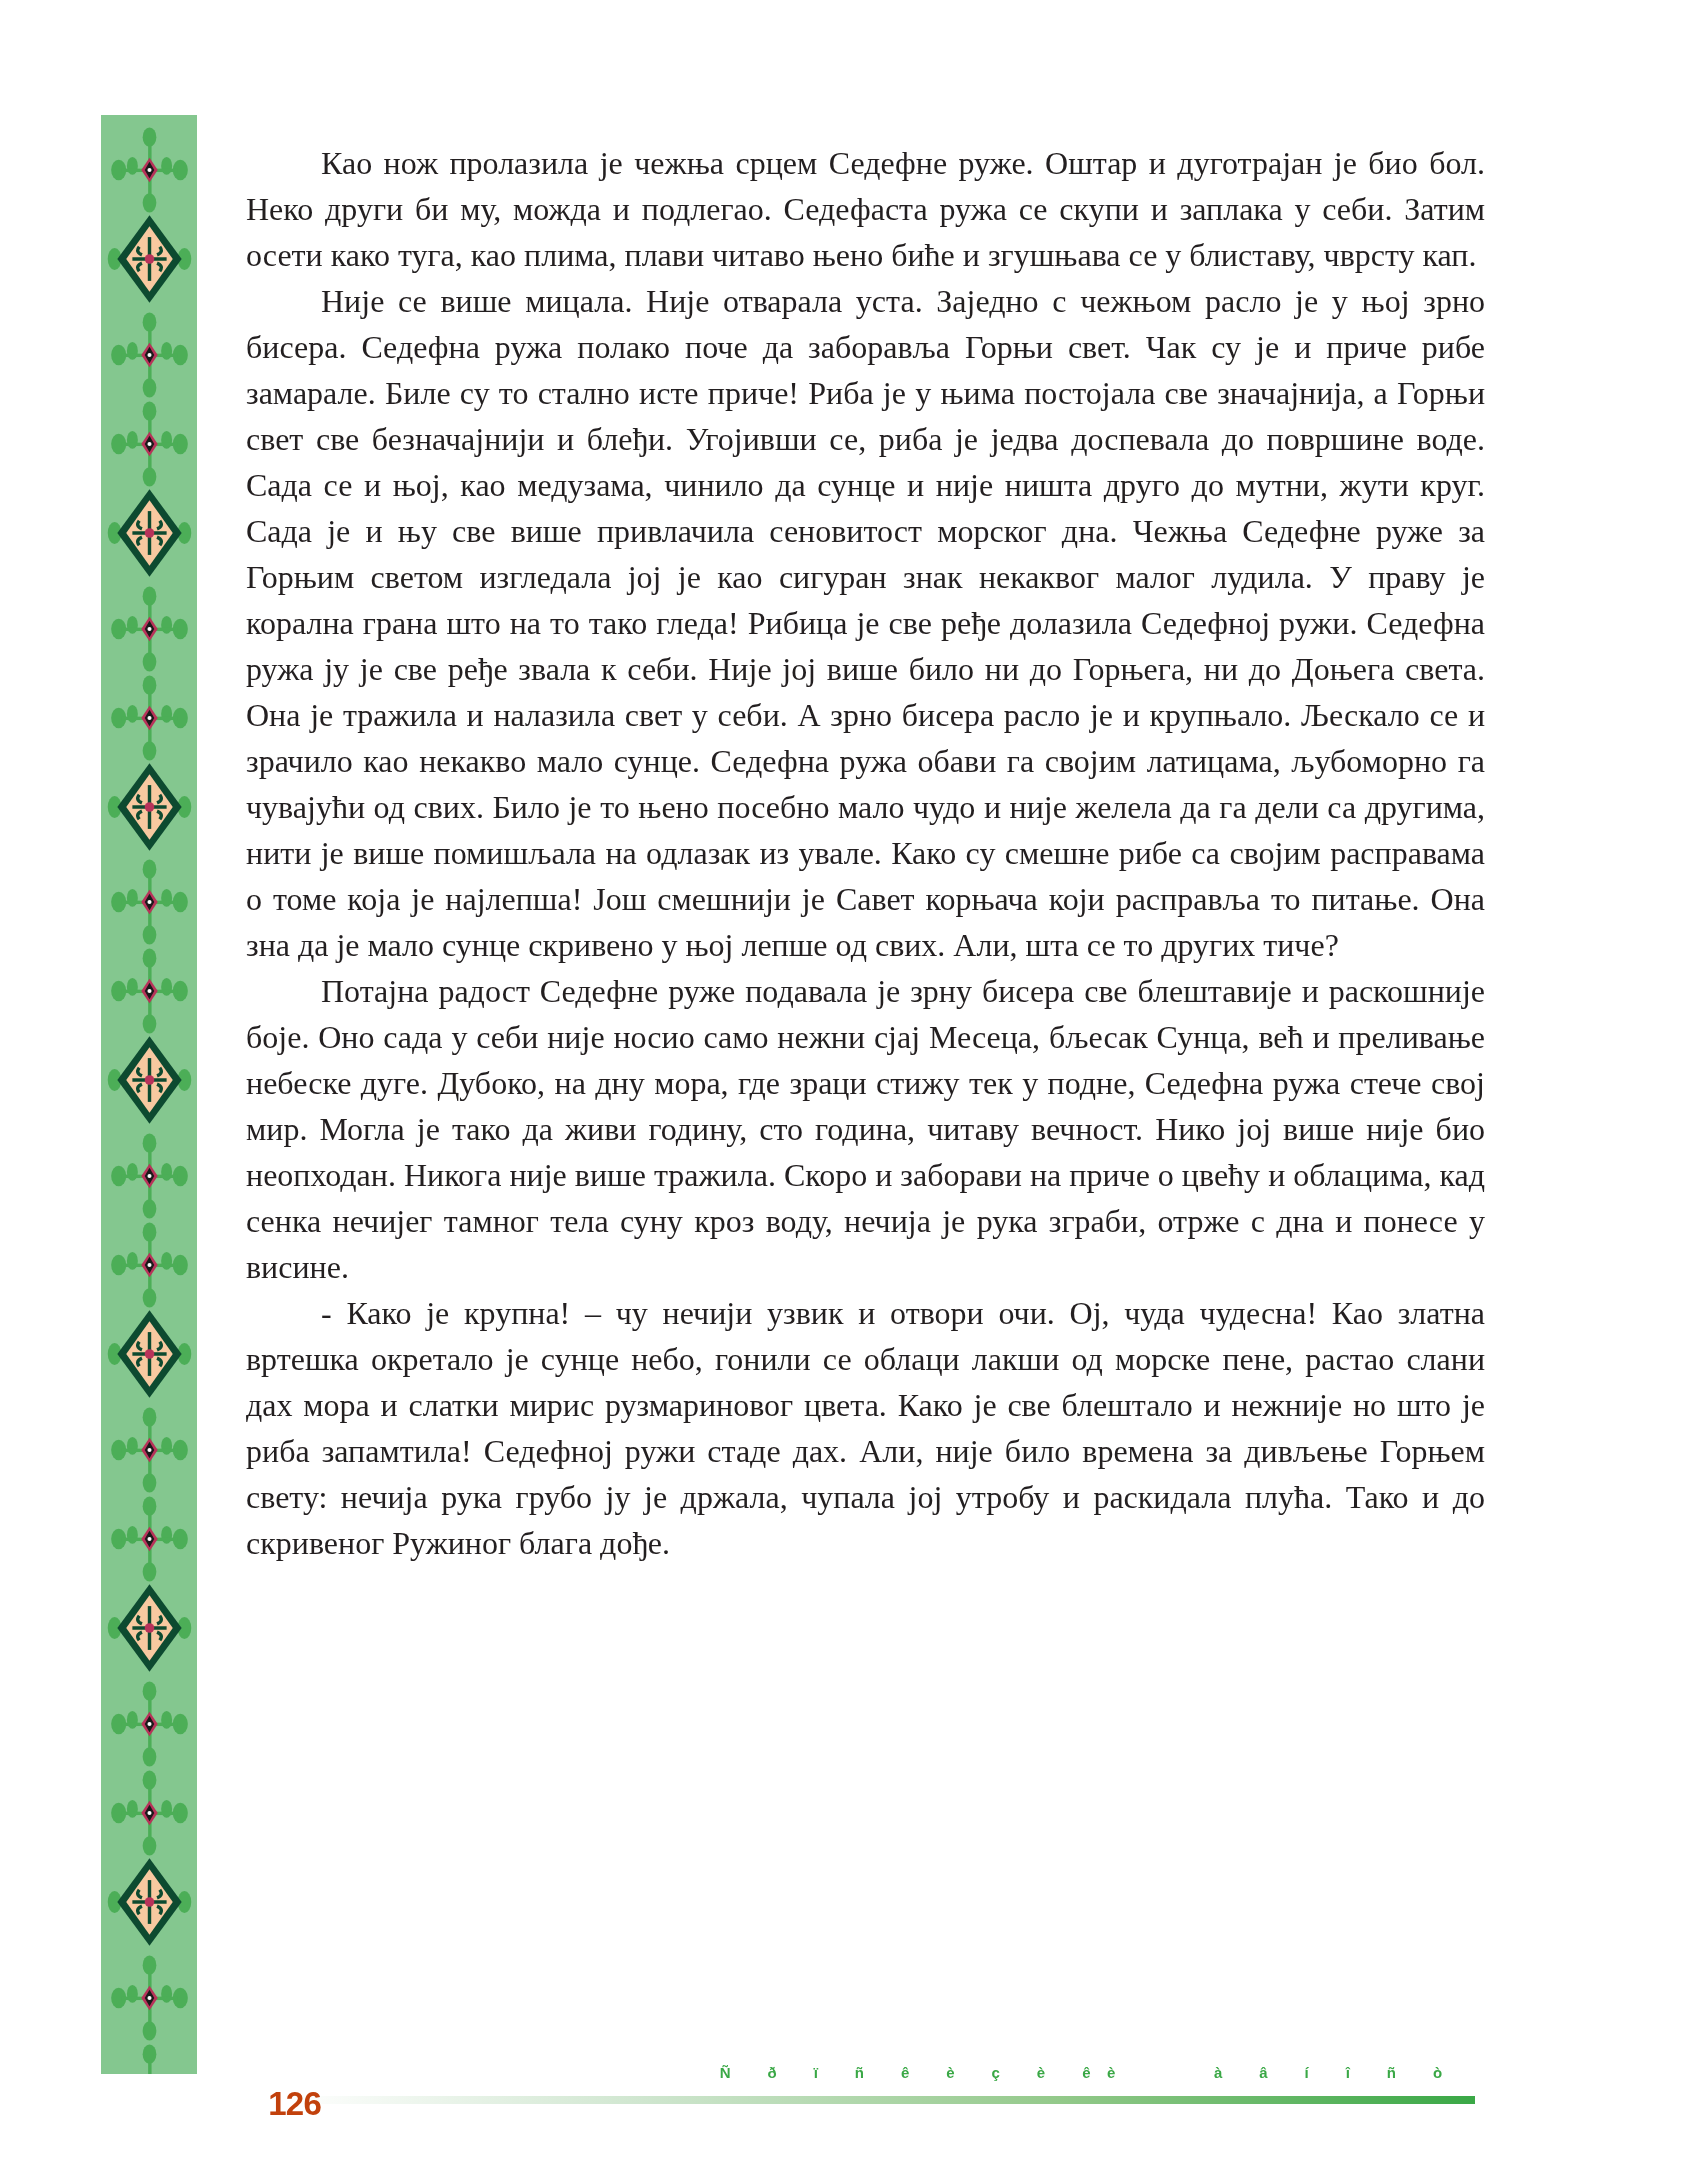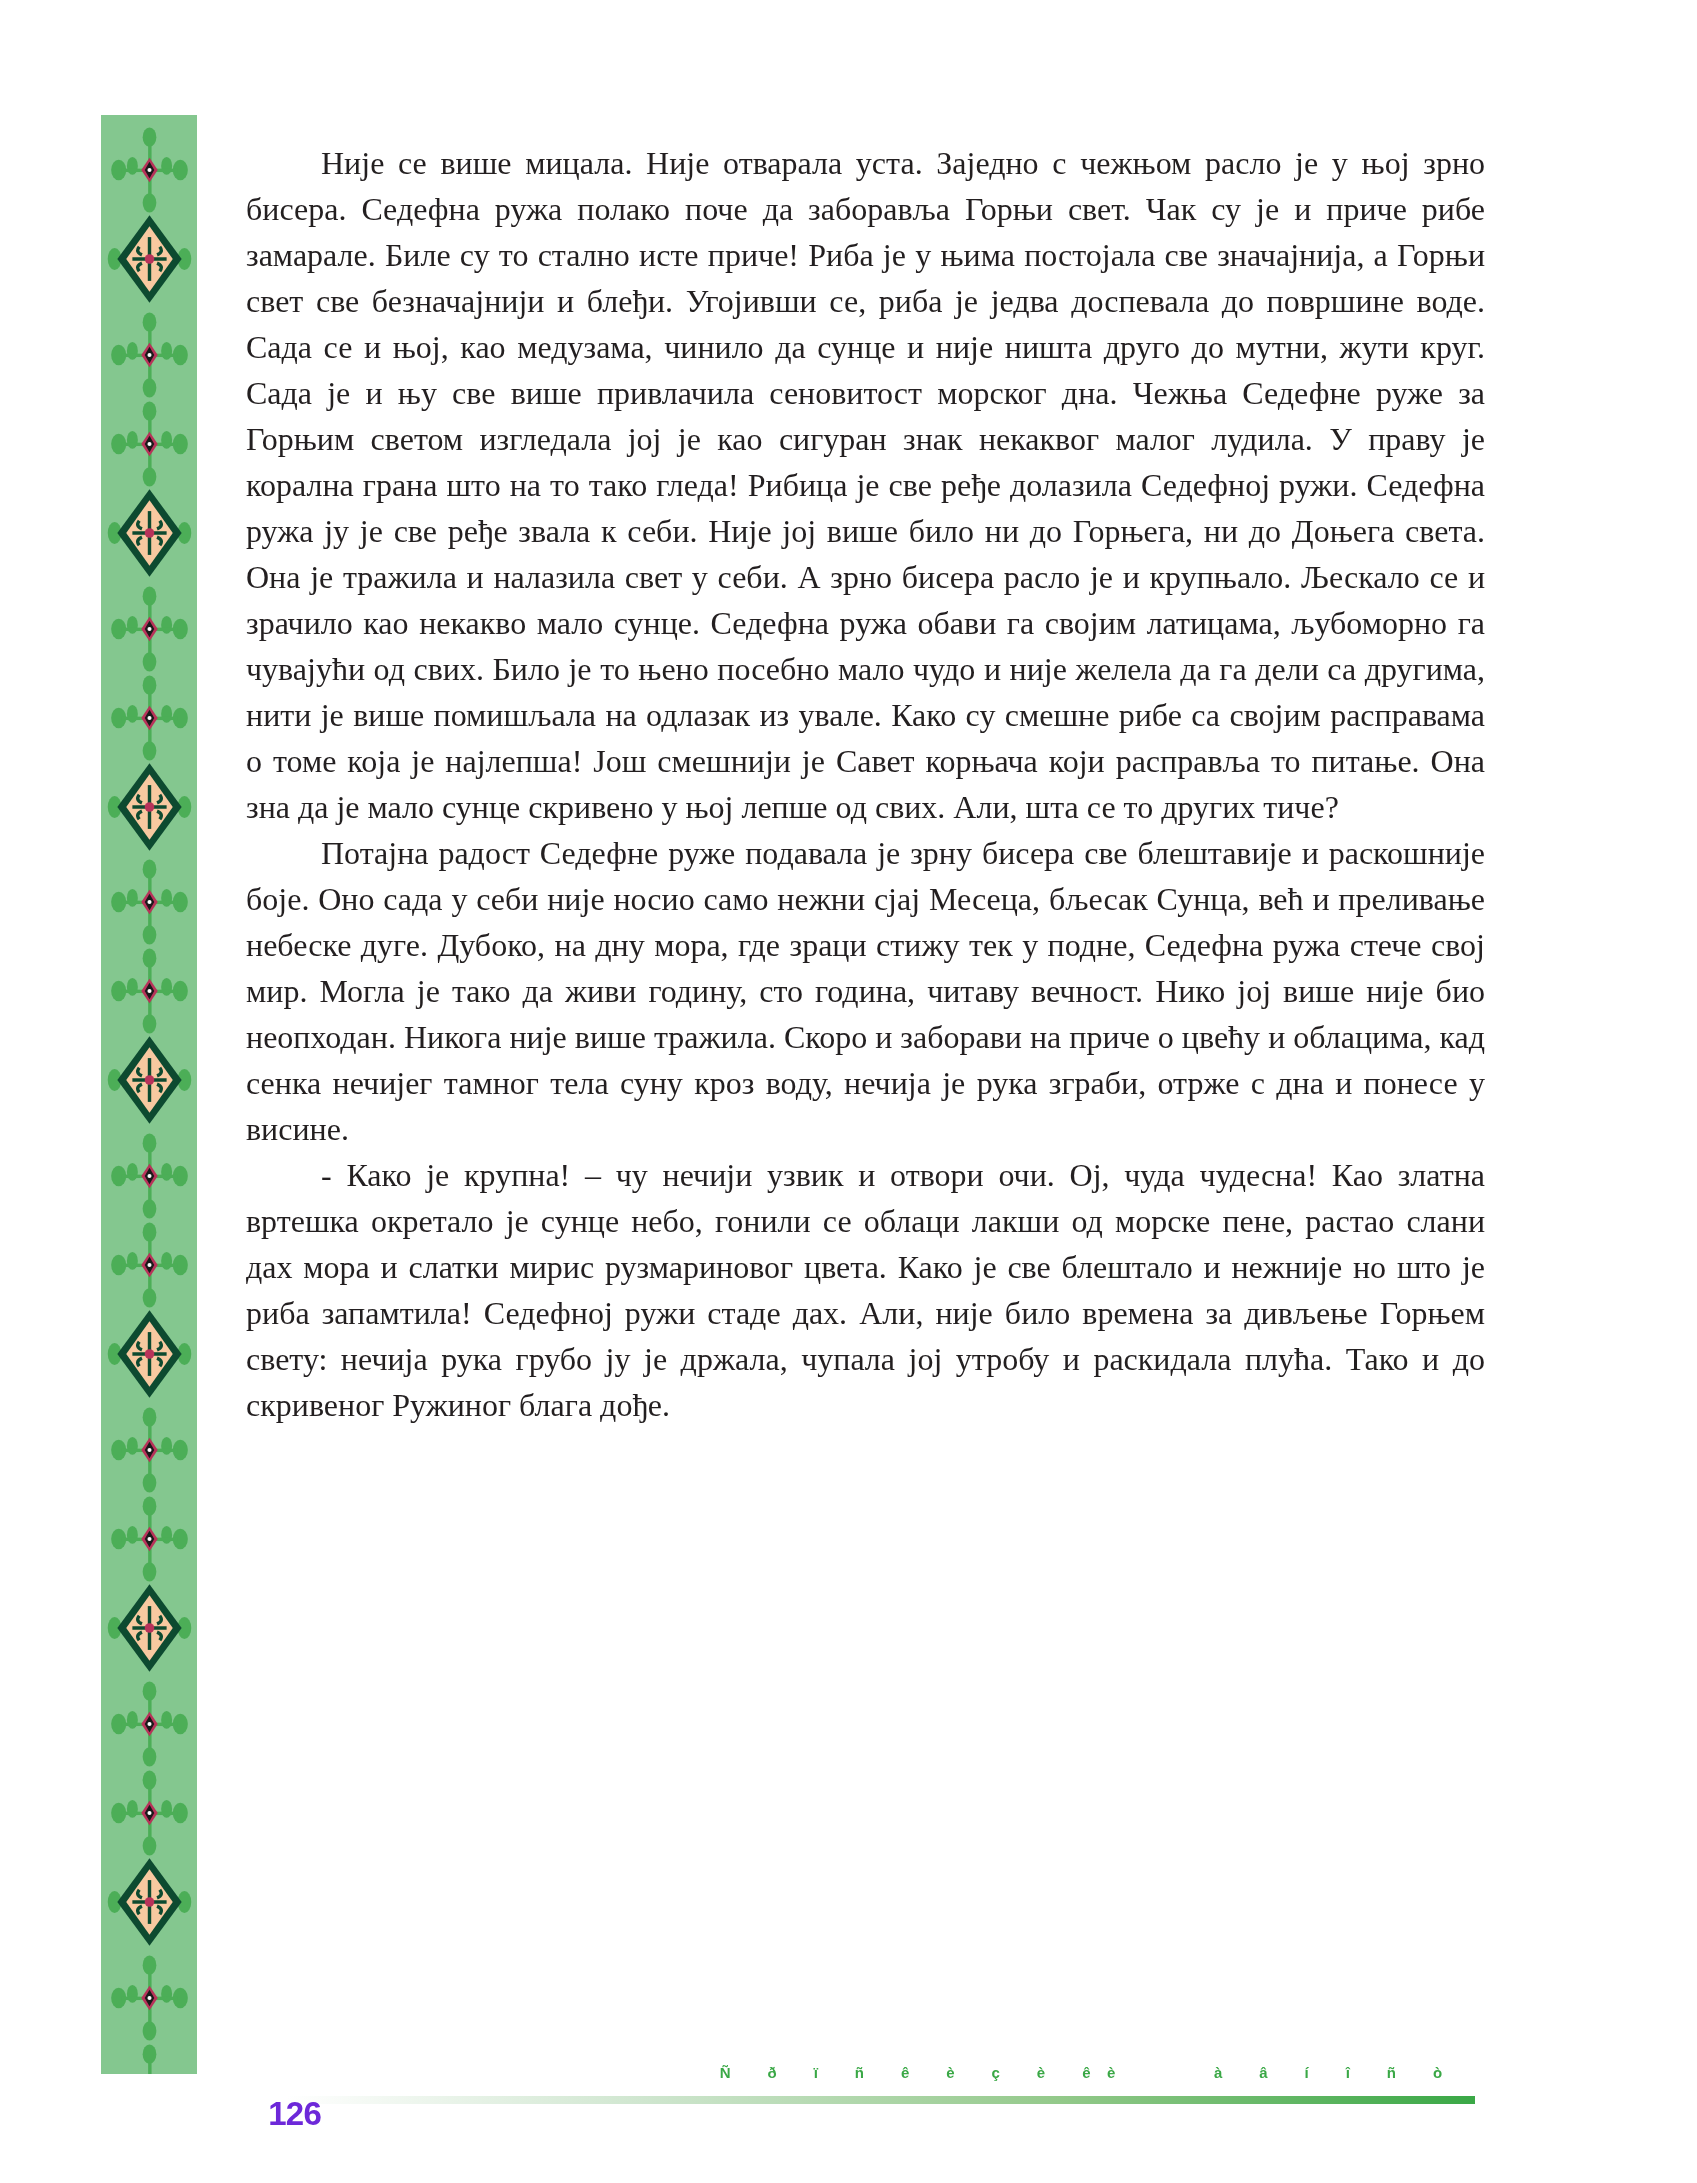--- a/index.html
+++ b/index.html
@@ -19,23 +19,23 @@
   .text-column {
     position: absolute; left: 246px; top: 140px; width: 1239px;
     font-family: "Liberation Serif", "DejaVu Serif", serif;
     font-size: 32px; line-height: 46px; color: #231f20;
     text-align: justify;
   }
   .text-column p { margin: 0; text-indent: 75px; }
 
   .footer { position: absolute; left: 260px; top: 2061px; width: 1219px; height: 68px; }
   .page-number {
-    position: absolute; left: 8.2px; top: 34px;
+    position: absolute; left: 8.2px; top: 24px;
     font-family: "Liberation Sans", "DejaVu Sans", sans-serif;
-    font-weight: bold; font-size: 33px; color: #6d28d9; letter-spacing: -0.7px;
+    font-weight: bold; font-size: 33px; color: #c2410c; letter-spacing: -0.7px;
   }
   .running-header {
     position: absolute; right: 20.5px; top: 2.7px;
     font-family: "Liberation Sans", "DejaVu Sans", sans-serif;
     font-size: 15px; color: #3aa846; letter-spacing: 16.4px; white-space: pre; font-weight: bold;
   }
   .footer-bar {
     position: absolute; left: 27px; top: 35px; width: 1188px; height: 8.2px;
     background: linear-gradient(to right, #ffffff 0%, #cfe6cf 30%, #93c98a 65%, #3aa846 100%);
   }
@@ -421,20 +421,21 @@
           <rect x="63" y="30" width="5" height="80"></rect>
       </g>
       <polygon points="65,52 77,70 65,88 53,70" fill="#b8335a"></polygon>
       <polygon points="65,58 72,70 65,82 58,70" fill="#1a1a1a"></polygon>
       <circle cx="65" cy="70" r="3" fill="#ffffff"></circle>
     </svg>
     </div>
   </div>
 
 <div class="text-column">
+  <p>Као нож пролазила је чежња срцем Седефне руже. Оштар и дуготрајан је био бол. Неко други би му, можда и подлегао. Седефаста ружа се скупи и заплака у себи. Затим осети како туга, као плима, плави читаво њено биће и згушњава се у блиставу, чврсту кап.</p>
   <p>Није се више мицала. Није отварала уста. Заједно с чежњом расло је у њој зрно бисера. Седефна ружа полако поче да заборавља Горњи свет. Чак су је и приче рибе замарале. Биле су то стално исте приче! Риба је у њима постојала све значајнија, а Горњи свет све безначајнији и блеђи. Угојивши се, риба је једва доспевала до површине воде. Сада се и њој, као медузама, чинило да сунце и није ништа друго до мутни, жути круг. Сада је и њу све више привлачила сеновитост морског дна. Чежња Седефне руже за Горњим светом изгледала јој је као сигуран знак некаквог малог лудила. У праву је корална грана што на то тако гледа! Рибица је све ређе долазила Седефној ружи. Седефна ружа ју је све ређе звала к себи. Није јој више било ни до Горњега, ни до Доњега света. Она је тражила и налазила свет у себи. А зрно бисера расло је и крупњало. Љескало се и зрачило као некакво мало сунце. Седефна ружа обави га својим латицама, љубоморно га чувајући од свих. Било је то њено посебно мало чудо и није желела да га дели са другима, нити је више помишљала на одлазак из увале. Како су смешне рибе са својим расправама о томе која је најлепша! Још смешнији је Савет корњача који расправља то питање. Она зна да је мало сунце скривено у њој лепше од свих. Али, шта се то других тиче?</p>
   <p>Потајна радост Седефне руже подавала је зрну бисера све блештавије и раскошније боје. Оно сада у себи није носио само нежни сјај Месеца, бљесак Сунца, већ и преливање небеске дуге. Дубоко, на дну мора, где зраци стижу тек у подне, Седефна ружа стече свој мир. Могла је тако да живи годину, сто година, читаву вечност. Нико јој више није био неопходан. Никога није више тражила. Скоро и заборави на приче о цвећу и облацима, кад сенка нечијег тамног тела суну кроз воду, нечија је рука зграби, отрже с дна и понесе у висине.</p>
   <p>- Како је крупна! – чу нечији узвик и отвори очи. Ој, чуда чудесна! Као златна вртешка окретало је сунце небо, гонили се облаци лакши од морске пене, растао слани дах мора и слатки мирис рузмариновог цвета. Како је све блештало и нежније но што је риба запамтила! Седефној ружи стаде дах. Али, није било времена за дивљење Горњем свету: нечија рука грубо ју је држала, чупала јој утробу и раскидала плућа. Тако и до скривеног Ружиног блага дође.</p>
 </div>
 
 <div class="footer">
   <div class="running-header">Ñ ð ï ñ ê è ç è êè    à â í î ñ ò</div>
   <div class="footer-bar"></div>
   <div class="page-number">126</div>
 </div>

